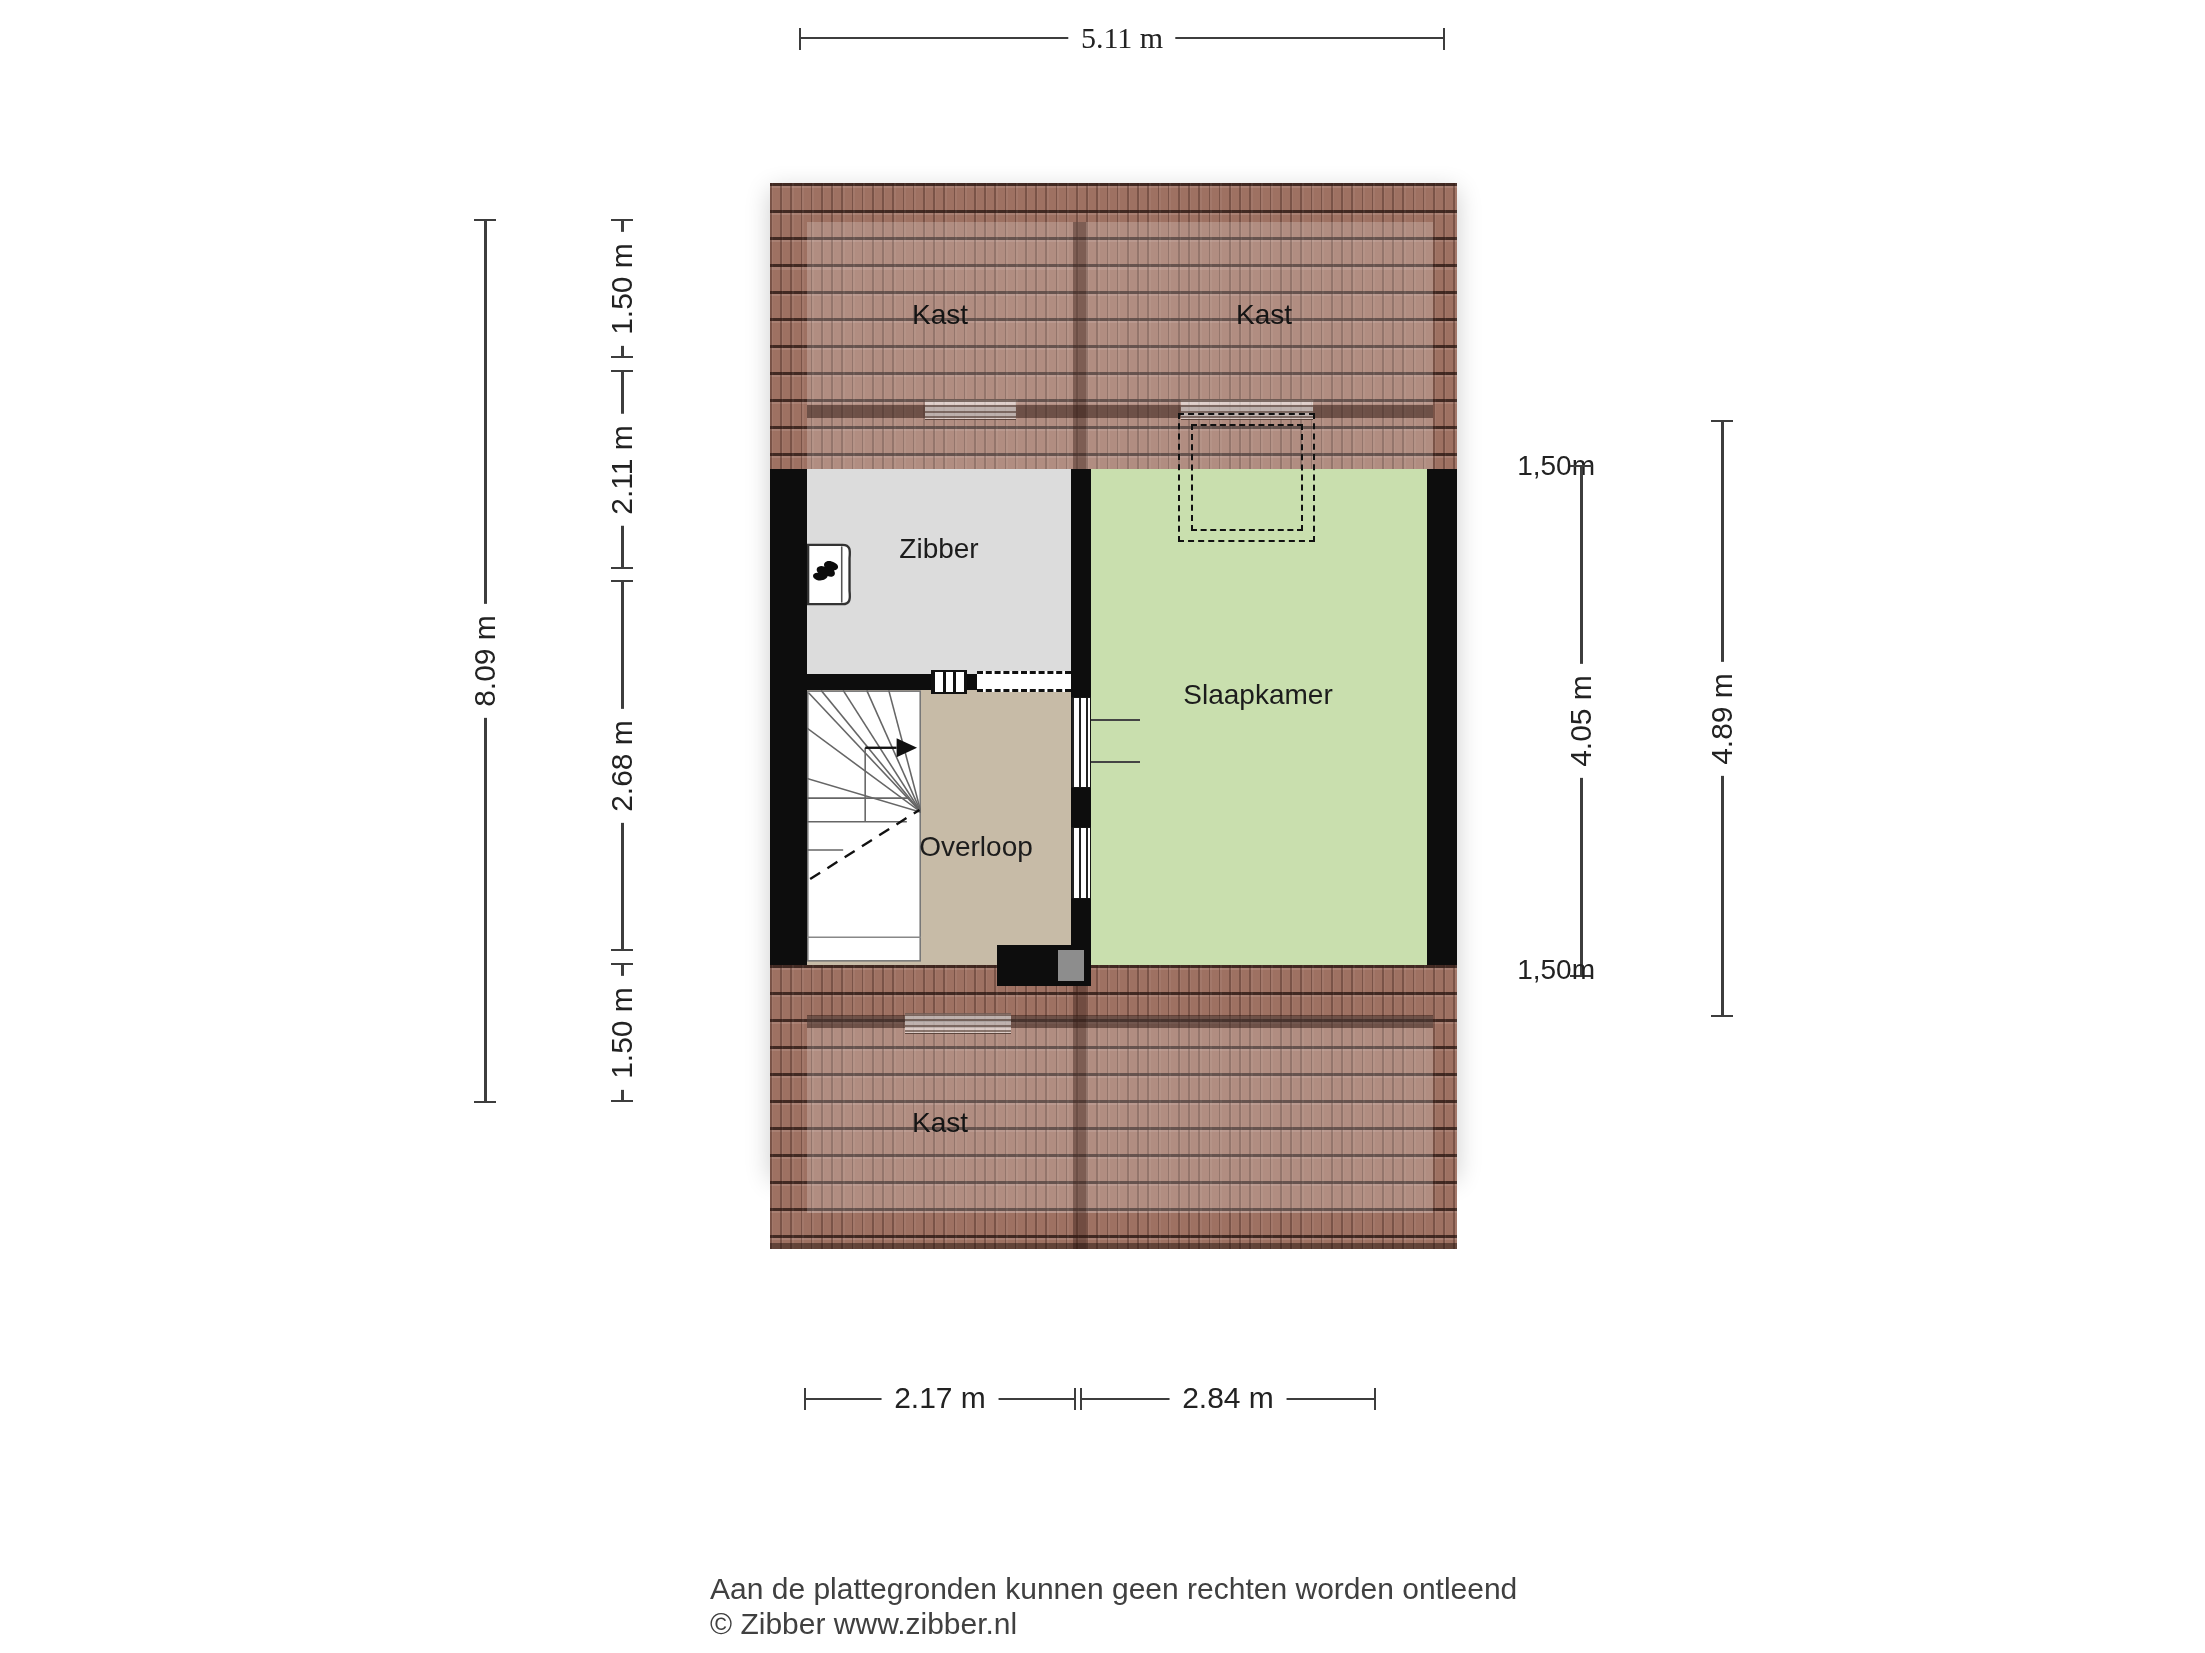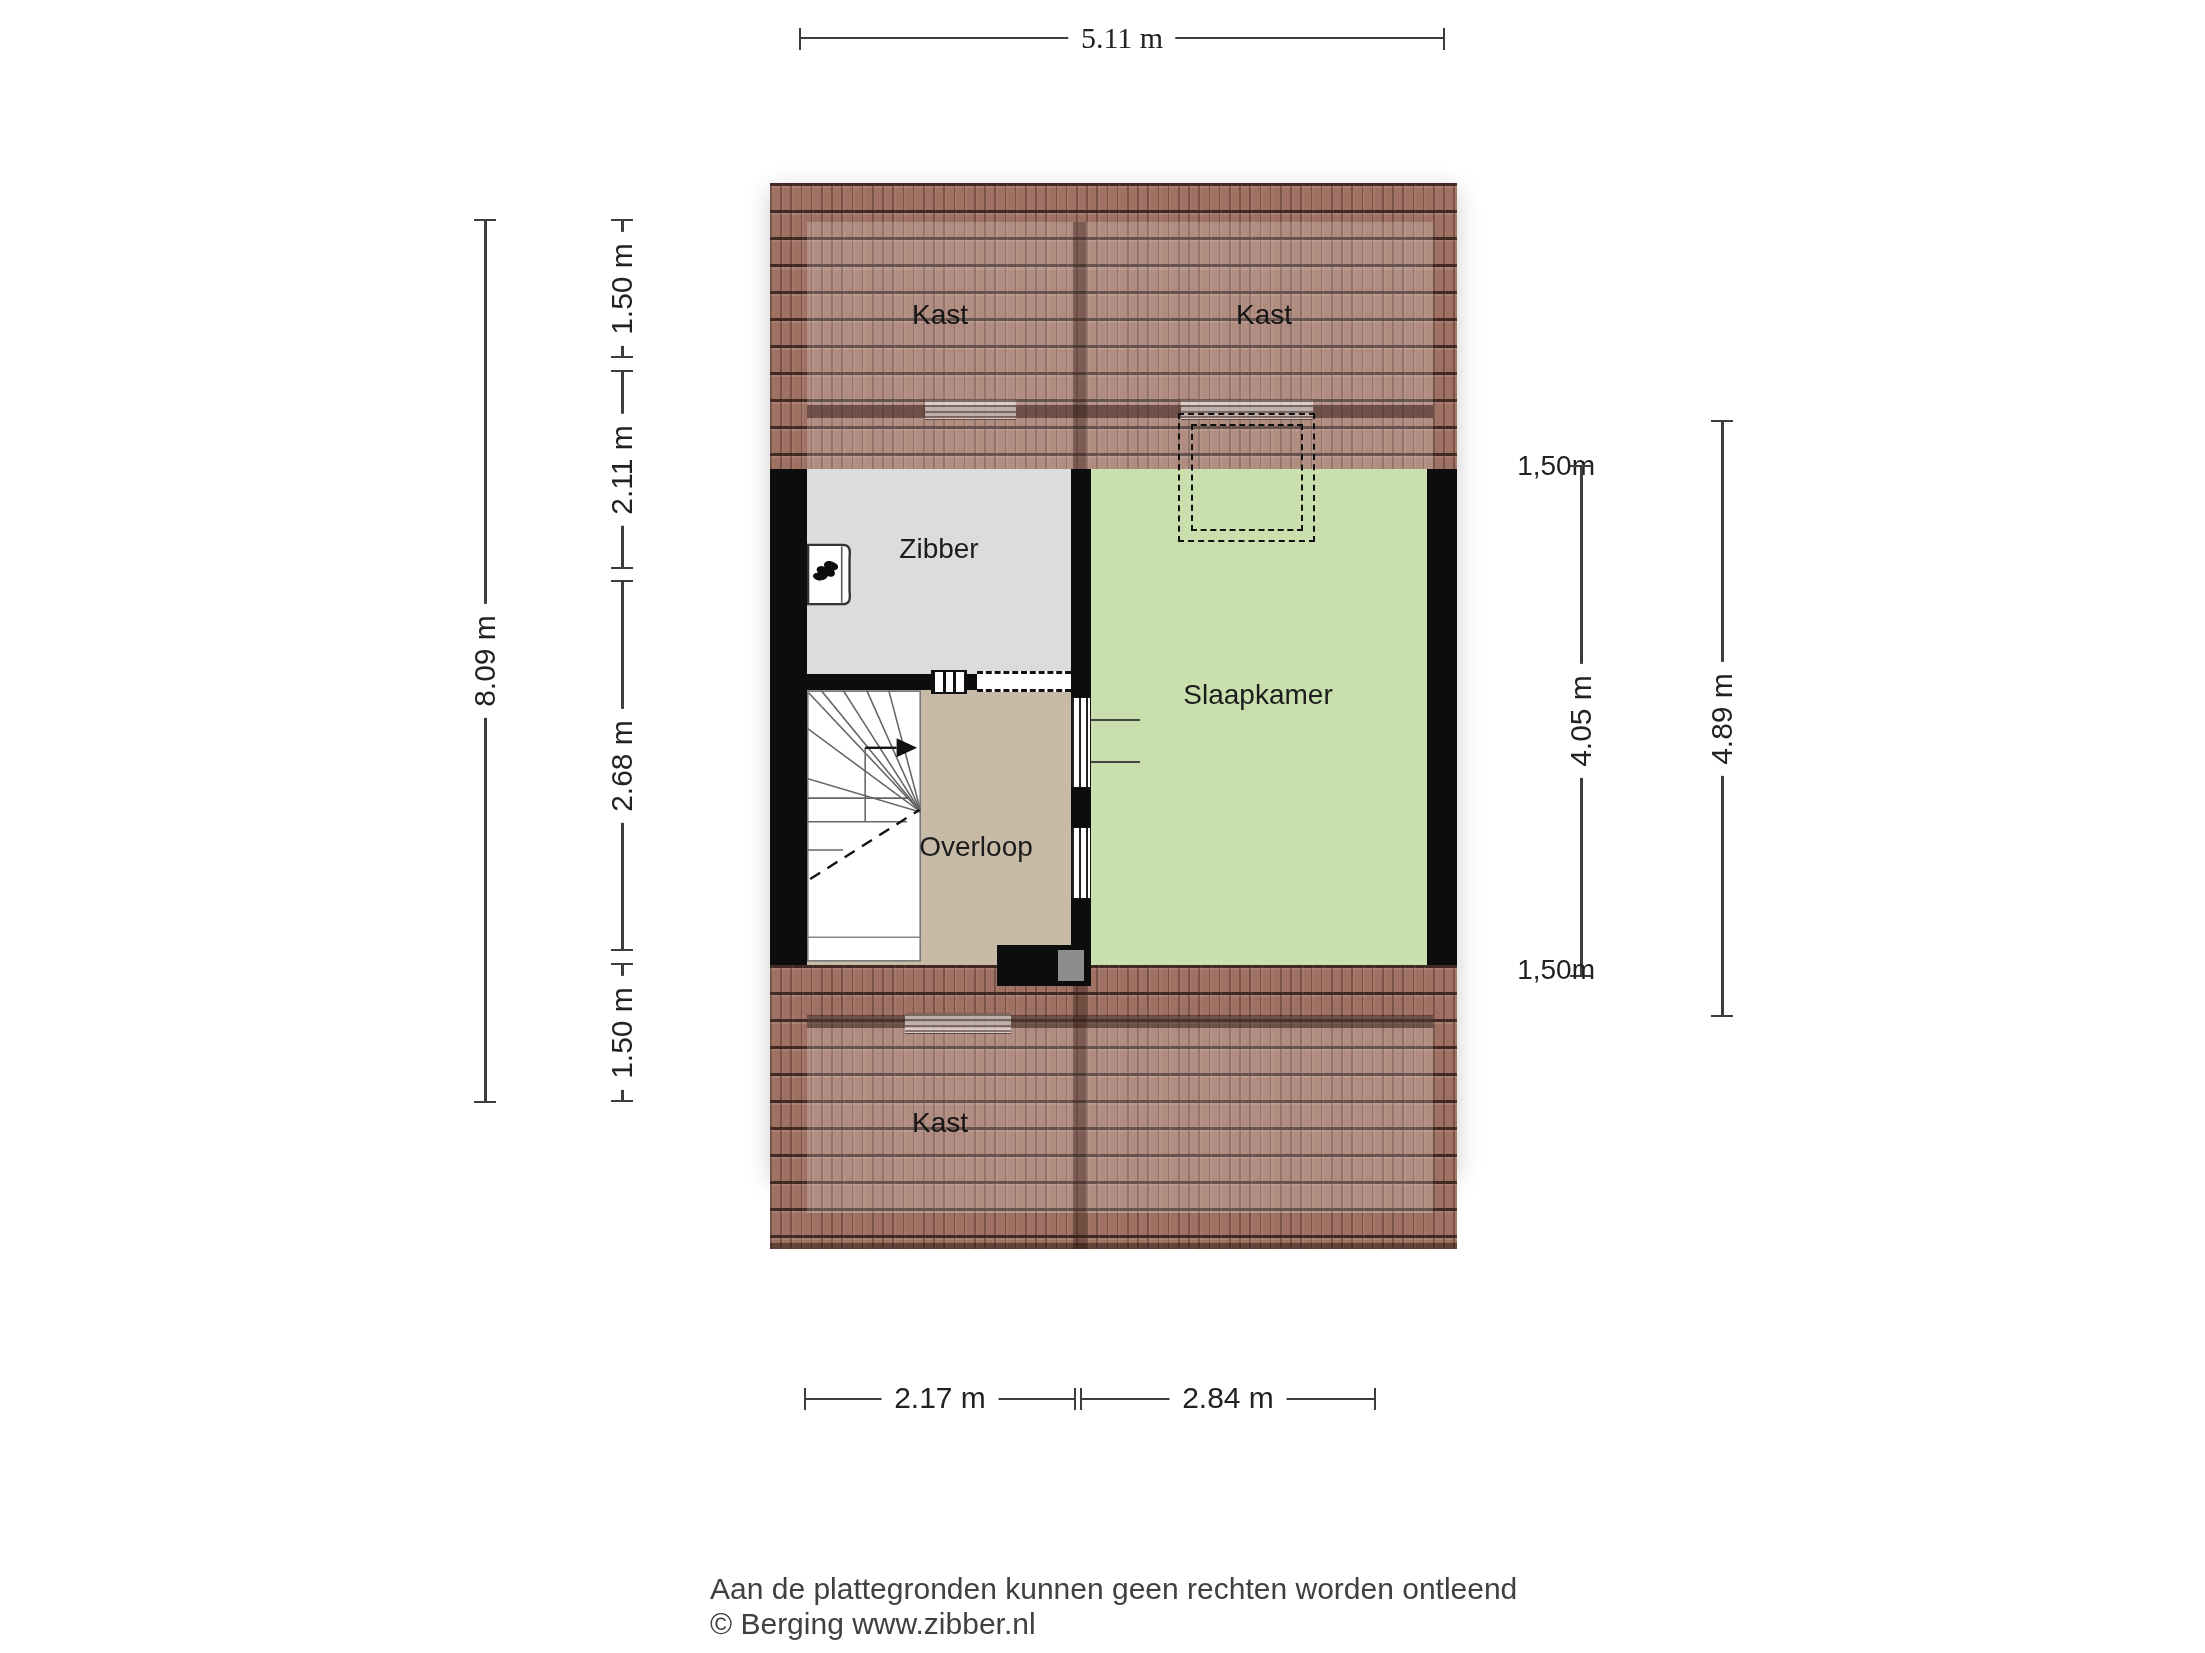--- a/index.html
+++ b/index.html
@@ -211,16 +211,16 @@
     <span class="dlabel">2.17 m</span>
   </div>
   <div class="dim-h" style="left:1080px;top:1388px;width:296px;">
     <div class="line"></div>
       <div class="tick-l"></div>
       <div class="tick-r"></div>
     <span class="dlabel">2.84 m</span>
   </div>
 
   <div class="footer" style="top:1572px;">Aan de plattegronden kunnen geen rechten worden ontleend</div>
-  <div class="footer" style="top:1607px;">© Berging www.zibber.nl</div>
+  <div class="footer" style="top:1607px;">© Zibber www.zibber.nl</div>
 
 </div>
 
 
 </body></html>

